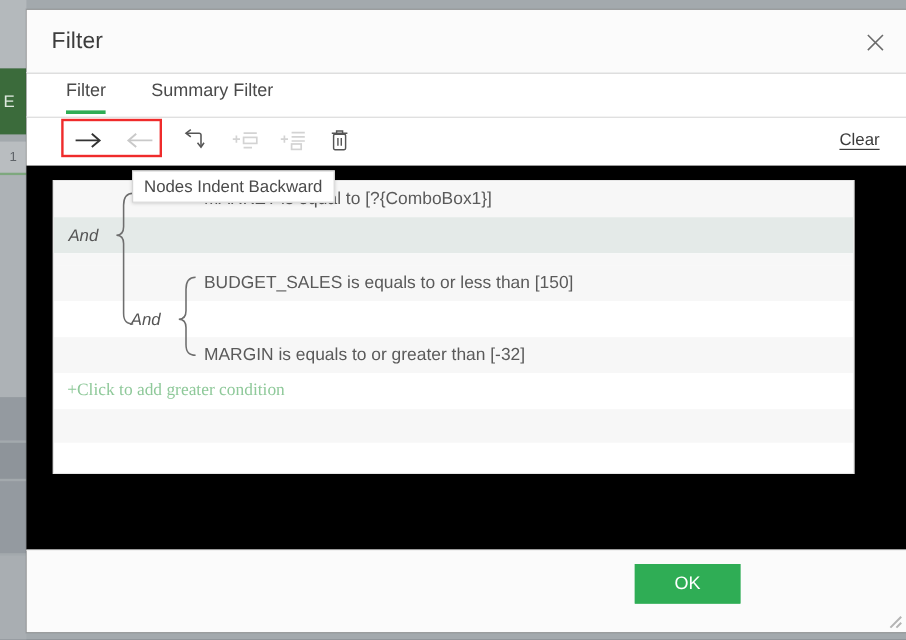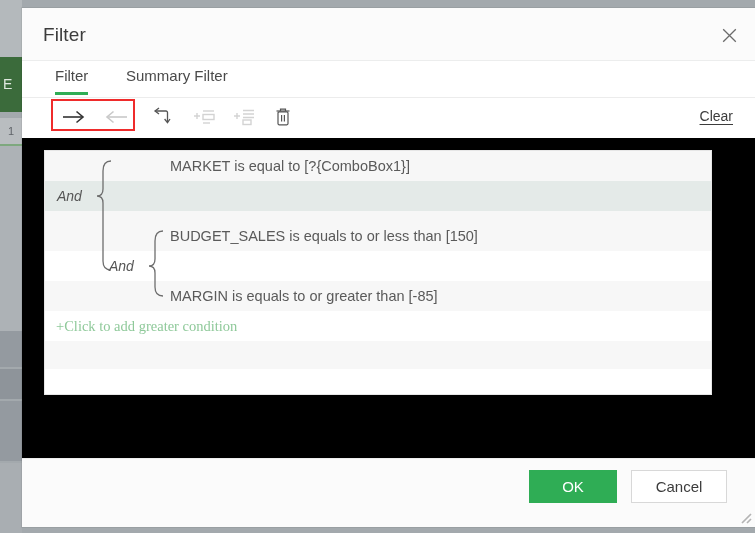--- a/index.html
+++ b/index.html
@@ -349,21 +349,21 @@
             <div class="op-label" style="left: 12px;">And</div>
           </div>
           <div class="row" style="top: 60px; height: 10px; background: rgb(247, 247, 247);"></div>
           <div class="row" style="top: 70px; height: 30px; background: rgb(247, 247, 247);">
             <div class="row-text" style="left: 125px;">BUDGET_SALES is equals to or less than [150]</div>
           </div>
           <div class="row" style="top: 100px; height: 30px; background: rgb(255, 255, 255);">
             <div class="op-label" style="left: 64px;">And</div>
           </div>
           <div class="row" style="top: 130px; height: 30px; background: rgb(247, 247, 247);">
-            <div class="row-text" style="left: 125px;">MARGIN is equals to or greater than [-85]</div>
+            <div class="row-text" style="left: 125px;">MARGIN is equals to or greater than [-32]</div>
           </div>
           <div class="row" style="top: 160px; height: 30px; background: rgb(255, 255, 255);">
             <div class="add-link" style="left: 11px;">+Click to add greater condition</div>
           </div>
           <div class="row" style="top: 190px; height: 28px; background: rgb(247, 247, 247);"></div>
           <div class="row" style="top: 218px; height: 25px; background: rgb(255, 255, 255);"></div>
         </div>
 
       <svg class="braces" width="666" height="243" viewBox="0 0 666 243">
 
@@ -378,23 +378,23 @@
         <path d="M118 80
                  C112 80 110 84 110 90
                  L110 108
                  C110 113 108 115 104 115
                  C108 115 110 117 110 122
                  L110 136
                  C110 142 112 145 118 145" stroke="#6e6e6e" stroke-width="1.3" fill="none"></path>
       </svg>
     </div>
 
+    <div class="tooltip">Nodes Indent Backward</div>
 
     <div class="footer">
       <div class="btn btn-ok">OK</div>
-      <div class="btn btn-cancel">Cancel</div>
       <svg class="resize-grip" viewBox="0 0 14 14">
         <path d="M13 4 L4 13 M13 9 L9 13" stroke="#b4b4b4" stroke-width="1.7" fill="none"></path>
       </svg>
     </div>
 
   </div>
 </div>
 
 </body></html>

